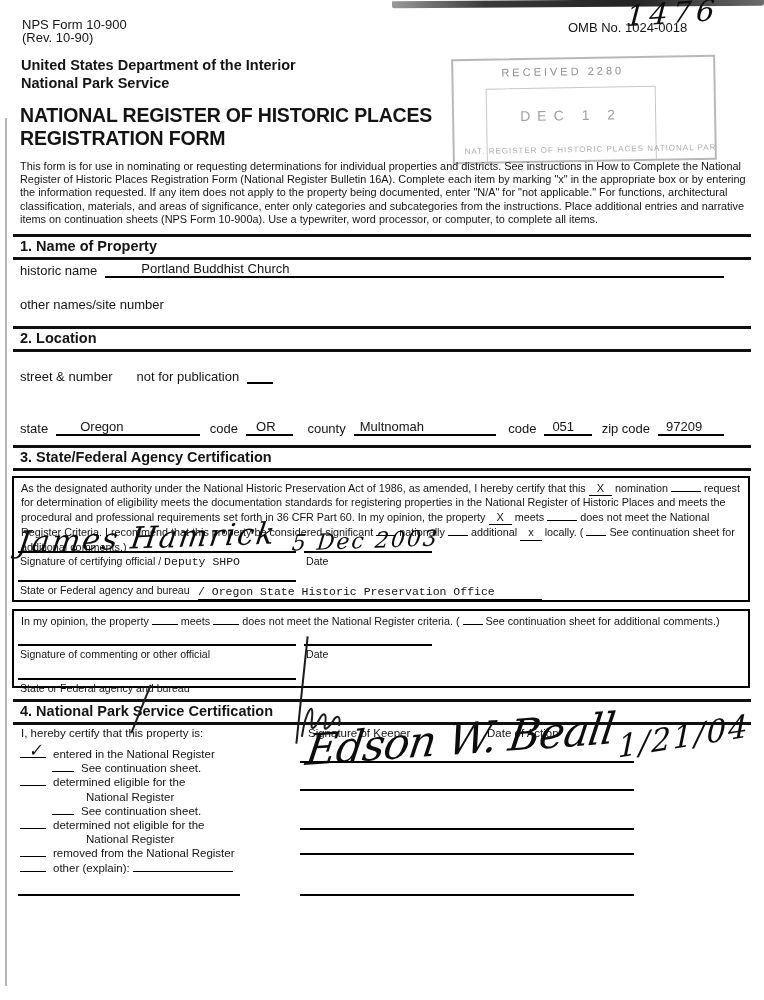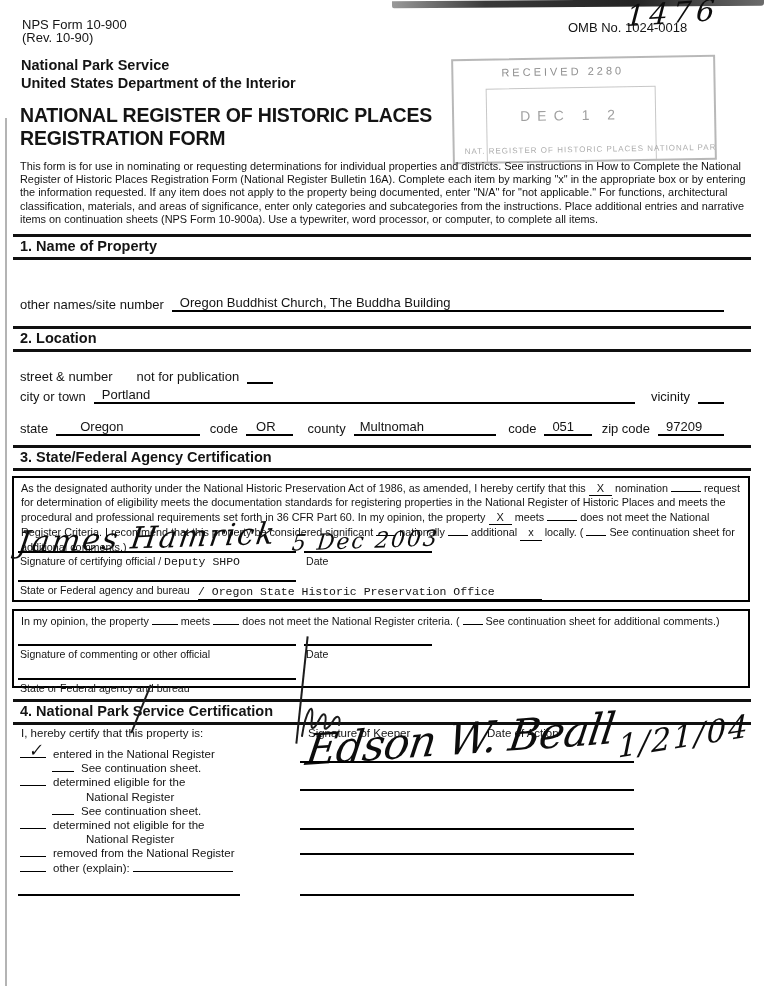--- a/index.html
+++ b/index.html
@@ -66,54 +66,51 @@
   <div class="scan-edge"></div>
 
   <div class="small" style="position:absolute;top:18px;left:22px;">
     <div>NPS Form 10-900</div>
     <div>(Rev. 10-90)</div>
   </div>
   <div class="small" style="position:absolute;top:21px;left:568px;">OMB No. 1024-0018</div>
   <div class="hw" style="top:-4px;left:626px;font-size:29px;letter-spacing:5px;transform:rotate(-4deg) skewX(-8deg);">1476</div>
 
   <div class="agency" style="position:absolute;top:57px;left:21px;">
+    <div>United States Department of the Interior</div>
     <div>National Park Service</div>
-    <div>United States Department of the Interior</div>
   </div>
 
   <div class="bigtitle" style="position:absolute;top:104px;left:20px;">
     <div>NATIONAL REGISTER OF HISTORIC PLACES</div>
     <div>REGISTRATION FORM</div>
   </div>
 
   <div class="stamp">
     <div class="l1">RECEIVED 2280</div>
     <div class="inner"></div>
     <div class="l2">DEC 1 2</div>
     <div class="l3">NAT. REGISTER OF HISTORIC PLACES  NATIONAL PARK SERVICE</div>
   </div>
 
   <div class="instructions">This form is for use in nominating or requesting determinations for individual properties and districts.  See instructions in How to Complete the National Register of Historic Places Registration Form (National Register Bulletin 16A).  Complete each item by marking "x" in the appropriate box or by entering the information requested.  If any item does not apply to the property being documented, enter "N/A" for "not applicable."  For functions, architectural classification, materials, and areas of significance, enter only categories and subcategories from the instructions.  Place additional entries and narrative items on continuation sheets (NPS Form 10-900a).  Use a typewriter, word processor, or computer, to complete all items.</div>
 
   <div class="sechead" style="top:234px;">1. Name of Property</div>
+  <div class="frow" style="top:258px;">
+    <span class="lab">historic name</span>
+    <span class="fill" style="padding-left:36px;">Portland Buddhist Church</span>
+  </div>
   <div class="frow" style="top:292px;">
     <span class="lab">other names/site number</span>
-    <span class="fill" style="padding-left:8px;">Oregon Buddhist Church, The Buddha Building</span>
   </div>
 
   <div class="sechead" style="top:326px;">2. Location</div>
   <div class="frow" style="top:364px;">
     <span class="lab">street &amp; number</span>
     <span class="lab" style="margin-left:16px;">not for publication</span>
-    <span class="bfix" style="width:26px;"></span>
-  </div>
-  <div class="frow" style="top:384px;">
-    <span class="lab">city or town</span>
-    <span class="fill" style="padding-left:8px;">Portland</span>
-    <span class="lab" style="margin-left:16px;">vicinity</span>
     <span class="bfix" style="width:26px;"></span>
   </div>
   <div class="frow" style="top:416px;">
     <span class="lab">state</span>
     <span class="bfix" style="width:128px;padding-left:24px;">Oregon</span>
     <span class="lab" style="margin-left:10px;">code</span>
     <span class="bfix" style="width:40px;padding-left:10px;">OR</span>
     <span class="lab" style="margin-left:14px;text-align:right;">county</span>
     <span class="bfix" style="width:146px;padding-left:6px;">Multnomah</span>
     <span class="lab" style="margin-left:12px;">code</span>

